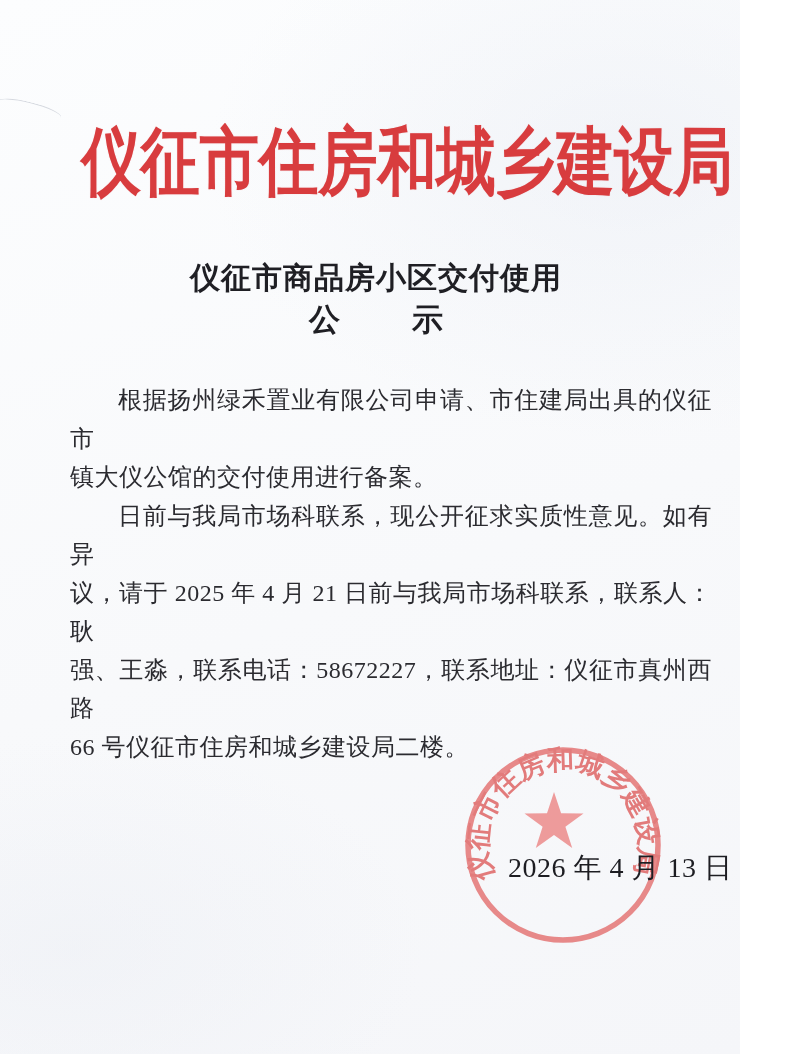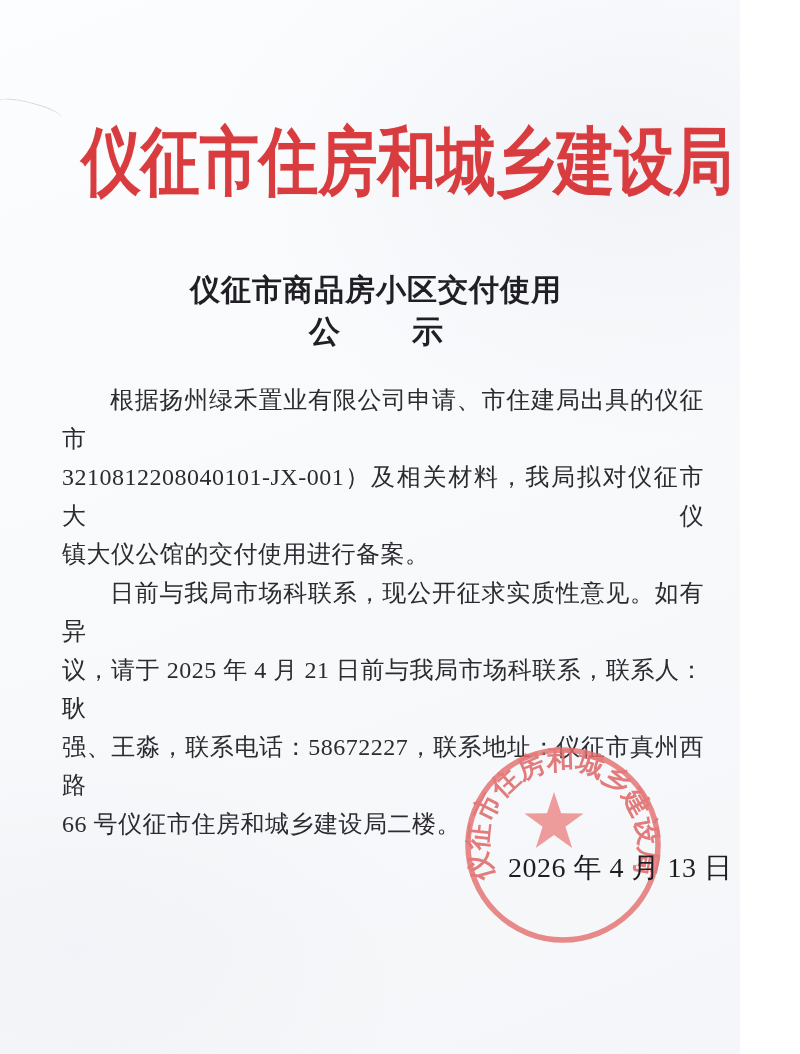--- a/index.html
+++ b/index.html
@@ -48,41 +48,40 @@
     letter-spacing: 0px;
     text-shadow: 0 0 1px rgba(216,60,62,0.35);
   }
   .notice-title {
     position: absolute;
     top: 261px;
     left: 46px;
     width: 660px;
     text-align: center;
     color: #1f1f24;
-    margin-top: 12px;
   }
   .notice-title .line1 {
     font-size: 30px;
     font-weight: 700;
     letter-spacing: 1px;
     line-height: 34px;
   }
   .notice-title .line2 {
     margin-top: 8px;
     font-size: 31px;
     font-weight: 700;
     line-height: 34px;
     display: flex;
     justify-content: center;
     gap: 72px;
   }
   .body-text {
     position: absolute;
     top: 381px;
-    left: 62px;
+    left: 70px;
     width: 642px;
     font-size: 24px;
     line-height: 38.5px;
     color: #2b2b30;
     letter-spacing: 0.5px;
   }
   .body-text .line {
     white-space: nowrap;
   }
   .body-text .line.fill {
@@ -134,21 +133,20 @@
     <div class="line1">仪征市商品房小区交付使用</div>
     <div class="line2">
       <span>公</span>
       <span>示</span>
     </div>
   </div>
 
   <div class="body-text">
     <div>
       <div class="line fill indent">根据扬州绿禾置业有限公司申请、市住建局出具的仪征市</div>
-      <div class="line fill">3210812208040101-JX-001）及相关材料，我局拟对仪征市大仪</div>
       <div class="line">镇大仪公馆的交付使用进行备案。</div>
     </div>
     <div>
       <div class="line fill indent">日前与我局市场科联系，现公开征求实质性意见。如有异</div>
       <div class="line fill">议，请于 2025 年 4 月 21 日前与我局市场科联系，联系人：耿</div>
       <div class="line fill">强、王淼，联系电话：58672227，联系地址：仪征市真州西路</div>
       <div class="line">66 号仪征市住房和城乡建设局二楼。</div>
     </div>
   </div>
 

